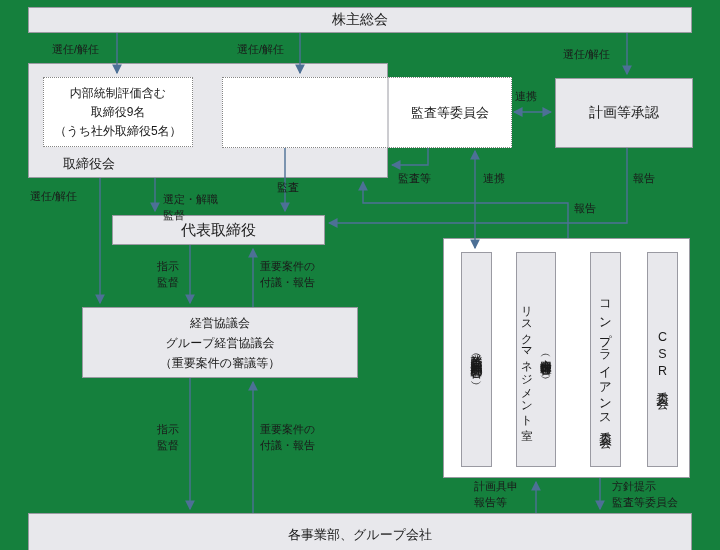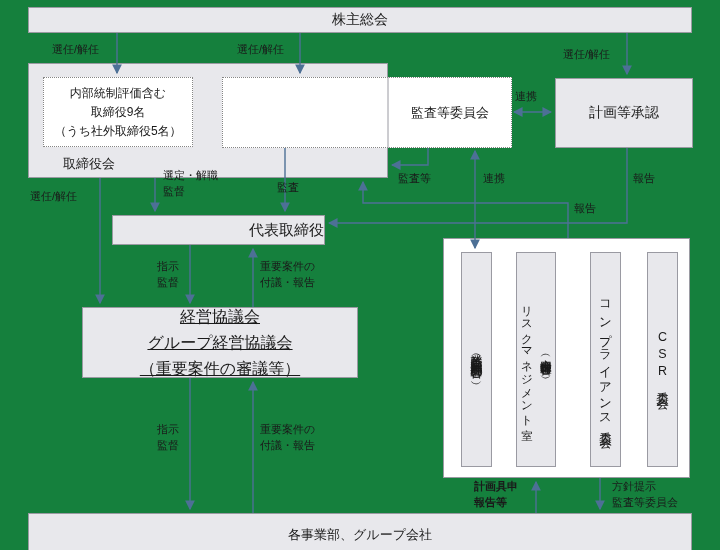--- a/index.html
+++ b/index.html
@@ -53,25 +53,25 @@
 取締役9名
 （うち社外取締役5名）</div>
 
   <div class="dotted" style="left:222px;top:77px;width:290px;height:71px;"></div>
   <div class="txt" style="left:390px;top:104px;width:120px;font-size:13px;">監査等委員会</div>
 
   <div class="box" style="left:555px;top:78px;width:138px;height:70px;font-size:14px;">
     <span>計画等承認</span>
   </div>
 
-  <div class="box" style="left:112px;top:215px;width:213px;height:30px;font-size:15px;justify-content:flex-end;">
+  <div class="box" style="left:112px;top:215px;width:213px;height:30px;font-size:15px;">
     <span>代表取締役</span>
   </div>
 
-  <div class="box" style="left:82px;top:307px;width:276px;height:71px;font-size:16px;line-height:26px;white-space:pre-line;text-decoration:underline;">
+  <div class="box" style="left:82px;top:307px;width:276px;height:71px;font-size:12px;line-height:20px;white-space:pre-line;">
     <span style="white-space:pre-line;">経営協議会
 グループ経営協議会
 （重要案件の審議等）</span>
   </div>
 
   <div class="whitebox" style="left:443px;top:238px;width:247px;height:240px;"></div>
 
   <div class="vbox" style="left:461px;top:252px;width:31px;height:215px;">
     <span class="vtext">業務監査室（内部統制評価含む）</span>
   </div>
@@ -120,29 +120,29 @@
 
   <div class="lbl" style="left:52px;top:42px;">選任/解任</div>
   <div class="lbl" style="left:237px;top:42px;">選任/解任</div>
   <div class="lbl" style="left:563px;top:47px;">選任/解任</div>
   <div class="lbl" style="left:515px;top:89px;">連携</div>
   <div class="lbl" style="left:398px;top:171px;">監査等</div>
   <div class="lbl" style="left:483px;top:171px;">連携</div>
   <div class="lbl" style="left:633px;top:171px;">報告</div>
   <div class="lbl" style="left:574px;top:201px;">報告</div>
   <div class="lbl" style="left:30px;top:189px;">選任/解任</div>
-  <div class="lbl" style="left:163px;top:168px;">選定・解職
+  <div class="lbl" style="left:163px;top:192px;">選定・解職
 監督</div>
   <div class="lbl" style="left:277px;top:180px;">監査</div>
   <div class="lbl" style="left:157px;top:259px;">指示
 監督</div>
   <div class="lbl" style="left:260px;top:259px;">重要案件の
 付議・報告</div>
   <div class="lbl" style="left:157px;top:422px;">指示
 監督</div>
   <div class="lbl" style="left:260px;top:422px;">重要案件の
 付議・報告</div>
-  <div class="lbl" style="left:474px;top:479px;font-weight:bold;">計画具申
+  <div class="lbl" style="left:474px;top:479px;">計画具申
 報告等</div>
   <div class="lbl" style="left:612px;top:479px;">方針提示
 監査等委員会</div>
 
 </div>
 
 </body></html>

